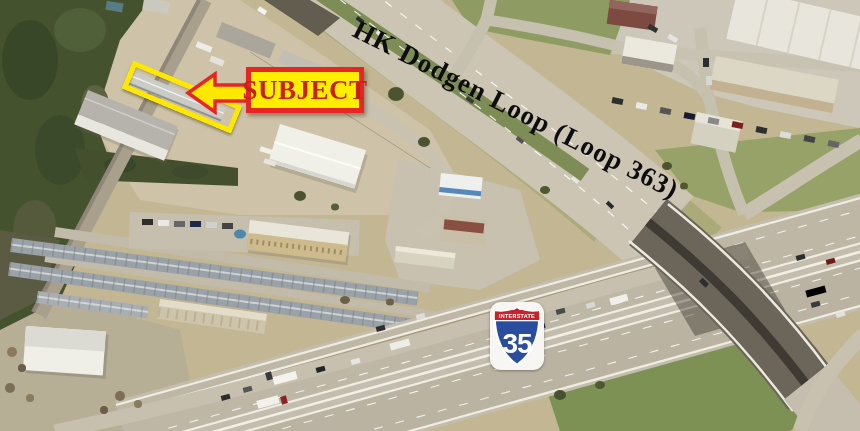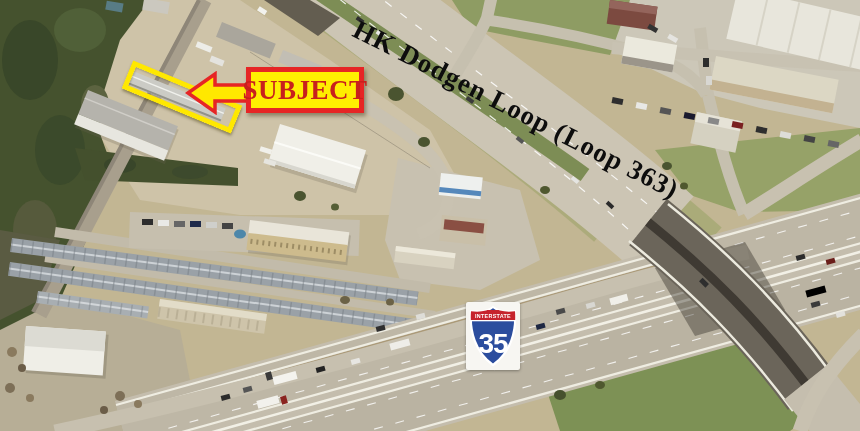--- a/index.html
+++ b/index.html
@@ -12,22 +12,22 @@
       box-shadow:1px 2px 3px rgba(60,50,0,.45), inset 1px 1px 2px rgba(60,50,0,.25);}
   .subject-arrow{position:absolute;left:185px;top:71px;}
   .subject-box{position:absolute;left:246px;top:67px;width:108px;height:36px;
       background:#ffee00;border:5px solid #e62525;display:flex;align-items:center;justify-content:center;
       box-shadow:2px 3px 4px rgba(40,30,0,.4);text-align:center;}
   .subject-box span{font-family:"Liberation Serif",serif;font-weight:bold;font-size:27px;
       color:#c8201d;letter-spacing:.5px;line-height:1;}
   .road-label{position:absolute;left:362px;top:14px;transform:rotate(27deg);transform-origin:left top;
       font-family:"Liberation Serif",serif;font-weight:bold;font-size:27px;color:#0d0d0d;
       letter-spacing:1px;white-space:nowrap;text-shadow:0 0 1px rgba(255,255,255,.15);}
-  .i35-shield{position:absolute;left:466px;top:302px;width:54px;height:68px;
-      background:#f7f6f2;border-radius:2px;box-shadow:0 1px 3px rgba(0,0,0,.35);}
+  .i35-shield{position:absolute;left:490px;top:302px;width:54px;height:68px;
+      background:#f7f6f2;border-radius:11px;box-shadow:0 1px 3px rgba(0,0,0,.35);}
   .i35-shield svg{position:absolute;left:3px;top:3px;}
 </style>
 </head>
 <body>
 
 <div class="stage">
 
 <svg class="aerial" width="860" height="431" viewBox="0 0 860 431">
 
   <rect x="0" y="0" width="860" height="431" fill="#c2b693"></rect>

